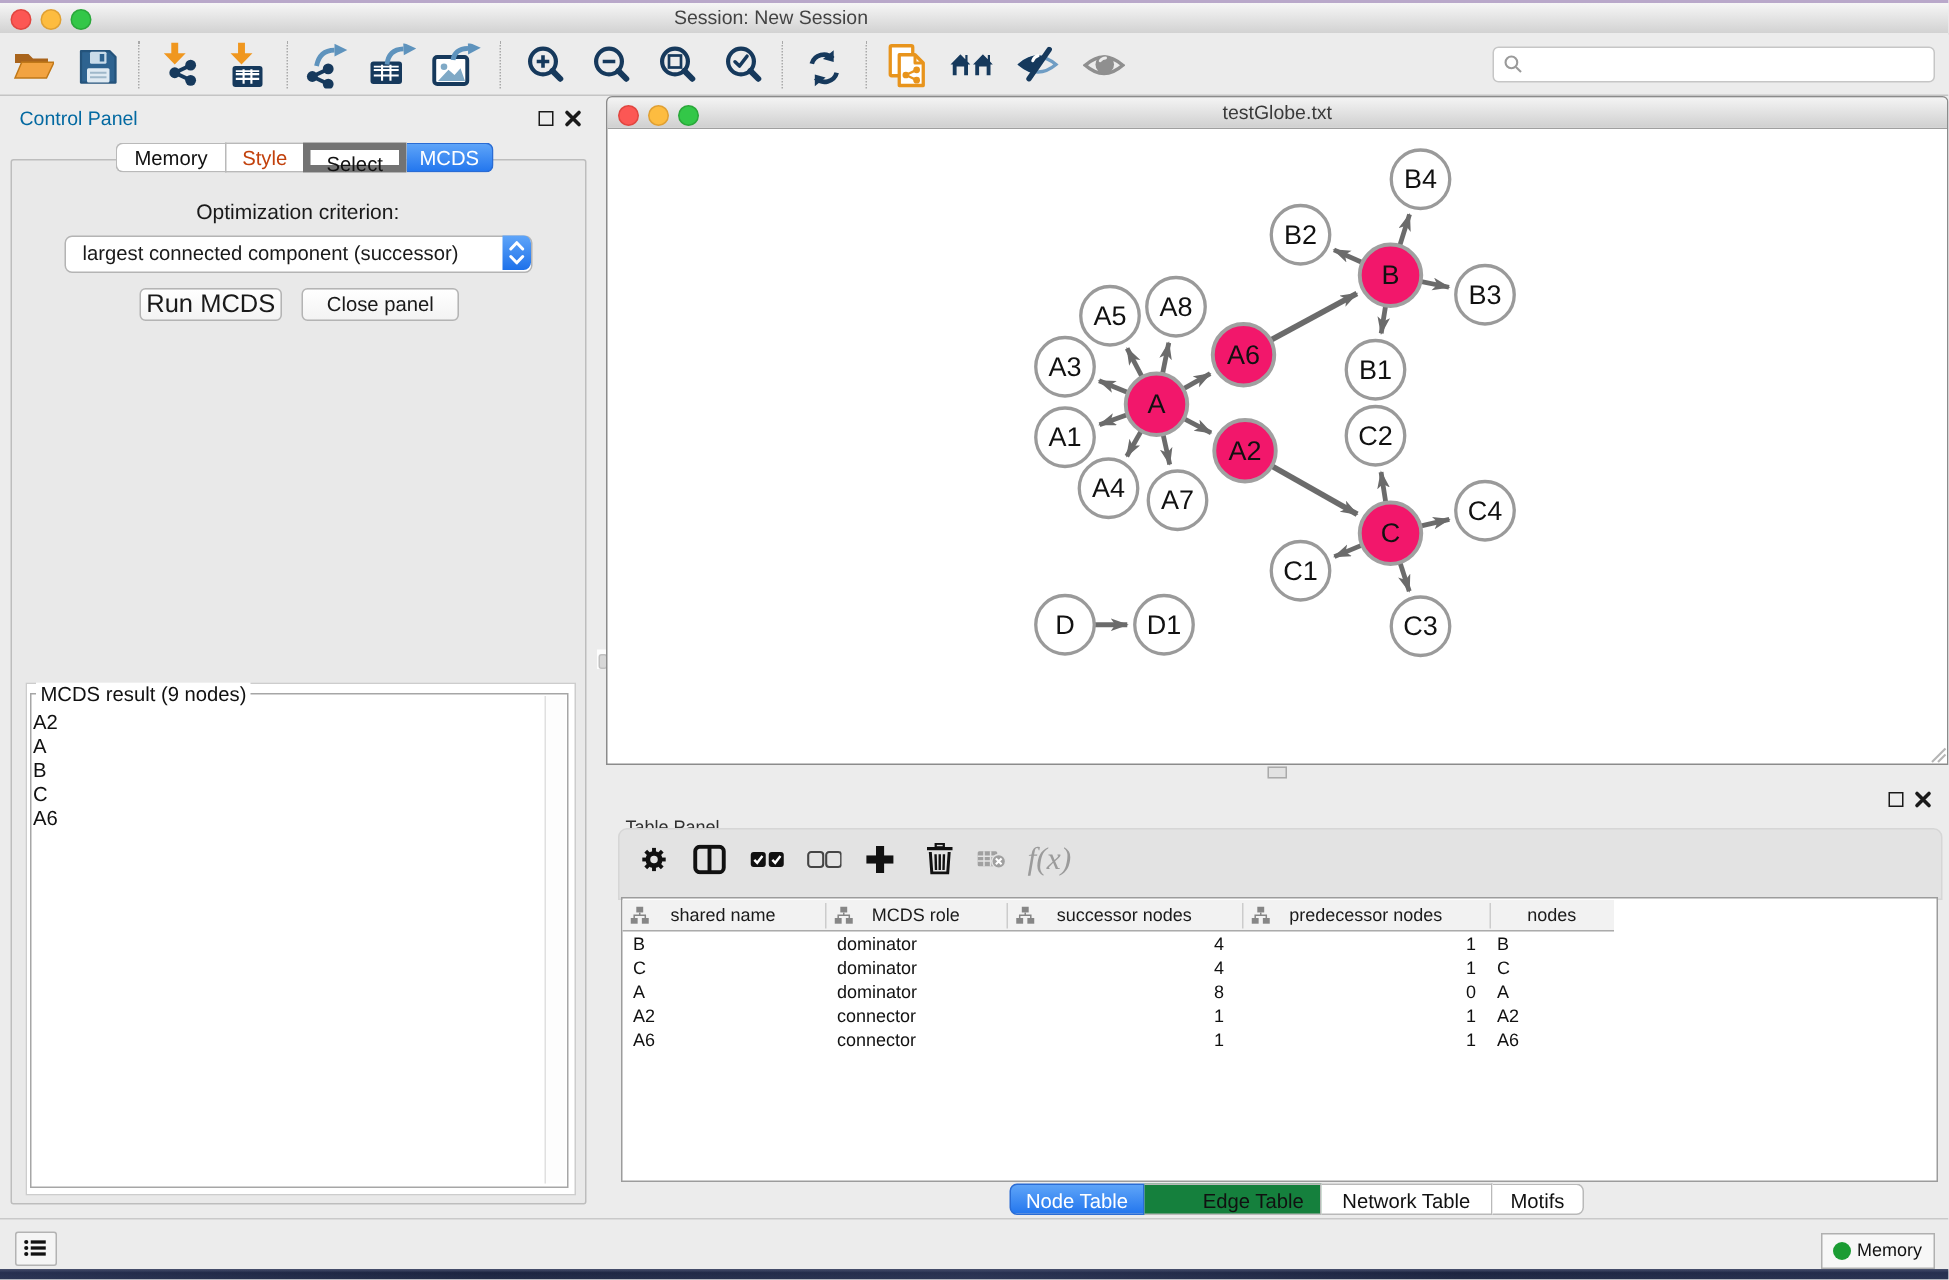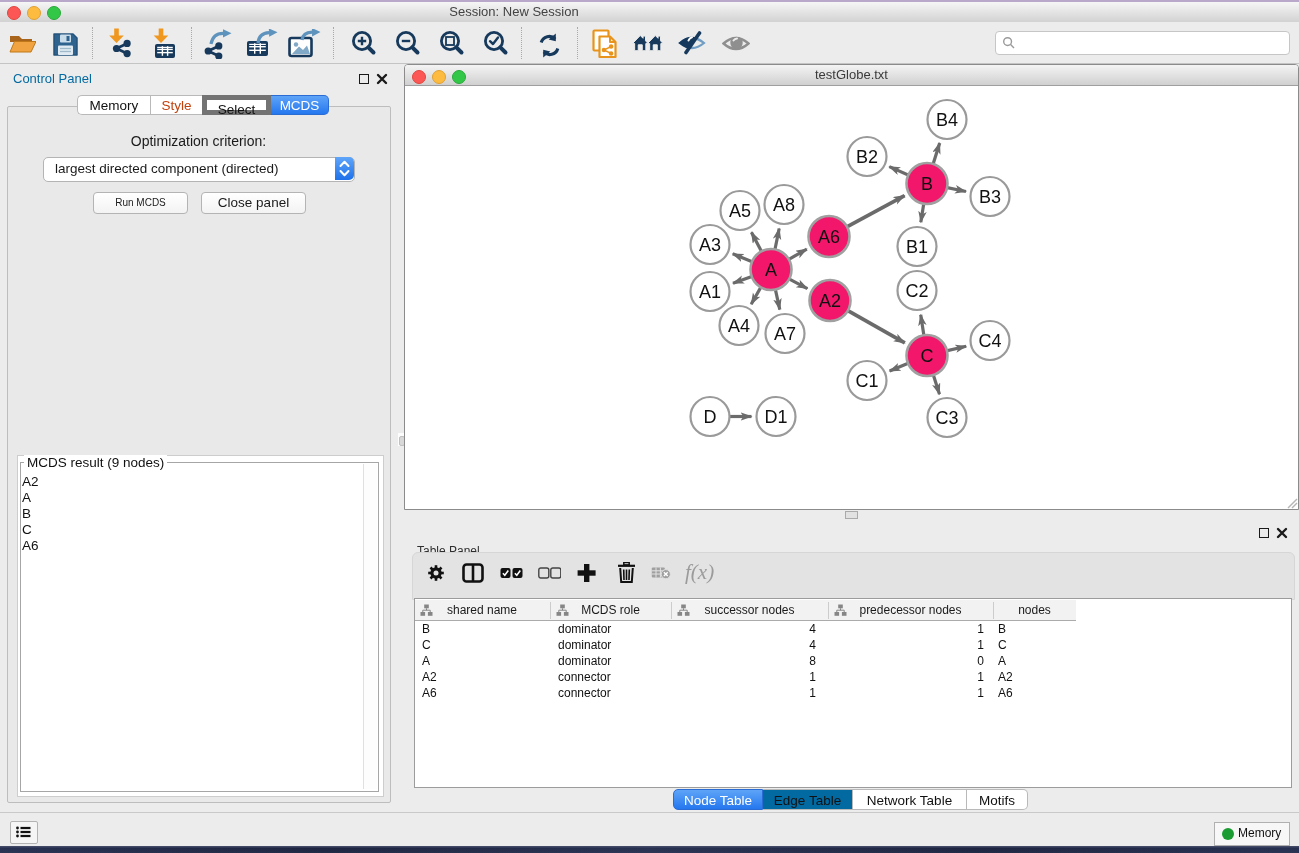--- a/index.html
+++ b/index.html
@@ -158,28 +158,28 @@
 
 <div class="abs" style="left:77px;top:95px;height:20px;display:flex;font-size:13.5px;">
   <div style="width:72px;background:#fff;border:1px solid #b9b9b9;border-right:none;border-radius:5px 0 0 5px;text-align:center;line-height:20px;color:#111;">Memory</div>
   <div style="width:51px;background:#fff;border:1px solid #b9b9b9;border-right:none;text-align:center;line-height:20px;color:#c2410c;">Style</div>
   <div style="width:59px;background:#fff;border:5px solid #737373;text-align:center;line-height:20px;color:#111;">Select</div>
   <div style="width:57px;background:linear-gradient(#5ea4f8,#2477ee);border:1px solid #2a6cd4;border-left:none;border-radius:0 5px 5px 0;text-align:center;line-height:20px;color:#fff;">MCDS</div>
 </div>
 <div class="abs" style="left:0;top:133px;width:397px;text-align:center;font-size:14px;color:#1a1a1a;">Optimization criterion:</div>
 
 <div class="abs" style="left:43px;top:157px;width:310px;height:23px;background:#fff;border:1px solid #b4b4b4;border-radius:5px;"></div>
-<div class="abs" style="left:55px;top:157px;width:290px;height:23px;font-size:13.5px;line-height:23px;color:#1a1a1a;">largest directed component (directed)</div>
+<div class="abs" style="left:55px;top:157px;width:290px;height:23px;font-size:13.5px;line-height:23px;color:#1a1a1a;">largest connected component (successor)</div>
 <div class="abs" style="left:335px;top:157px;width:19px;height:23px;background:linear-gradient(#5fa5f9,#1e71ea);border-radius:0 5px 5px 0;"></div>
 <svg class="abs" style="left:338px;top:160px;" width="13" height="17" viewBox="0 0 13 17">
   <path d="M2.5,6 L6.5,1.8 L10.5,6" fill="none" stroke="#fff" stroke-width="2" stroke-linecap="round" stroke-linejoin="round"></path>
   <path d="M2.5,11 L6.5,15.2 L10.5,11" fill="none" stroke="#fff" stroke-width="2" stroke-linecap="round" stroke-linejoin="round"></path>
 </svg>
 
-<div class="abs" style="left:93px;top:192px;width:93px;height:20px;background:linear-gradient(#ffffff,#f3f3f3);border:1px solid #b4b4b4;border-radius:4px;text-align:center;font-size:10px;line-height:20px;color:#1a1a1a;">Run MCDS</div>
+<div class="abs" style="left:93px;top:192px;width:93px;height:20px;background:linear-gradient(#ffffff,#f3f3f3);border:1px solid #b4b4b4;border-radius:4px;text-align:center;font-size:17px;line-height:20px;color:#1a1a1a;">Run MCDS</div>
 <div class="abs" style="left:201px;top:192px;width:103px;height:20px;background:linear-gradient(#ffffff,#f3f3f3);border:1px solid #b4b4b4;border-radius:4px;text-align:center;font-size:13.5px;line-height:20px;color:#1a1a1a;">Close panel</div>
 
 <div class="abs" style="left:17px;top:455px;width:365px;height:340px;background:#fff;border:1px solid #cdcdcd;"></div>
 <div class="abs" style="left:20px;top:462px;width:357px;height:328px;border:1px solid #a6a6a6;"></div>
 <div class="abs" style="left:24px;top:455px;padding:0 3px;background:#fff;font-size:13.5px;color:#111;">MCDS result (9 nodes)</div>
 <div class="abs" style="left:363px;top:464px;width:13px;height:325px;background:#fdfdfd;border-left:1px solid #e0e0e0;"></div>
 <div class="abs" style="left:22px;top:474px;font-size:13.5px;color:#111;line-height:16px;">A2<br>A<br>B<br>C<br>A6</div>
 
 <div class="abs" style="left:398px;top:433px;width:6px;height:13px;background:#fdfdfd;"></div>
 <div class="abs" style="left:399px;top:436px;width:4px;height:8px;background:#d8d8d8;border:1px solid #c0c0c0;border-radius:2px;"></div>
@@ -377,21 +377,21 @@
 <div class="abs" style="left:884px;top:669px;width:100px;height:16px;font-size:12px;line-height:16px;color:#111;text-align:right;">1</div>
 <div class="abs" style="left:998px;top:669px;width:60px;height:16px;font-size:12px;line-height:16px;color:#111;">A2</div>
 <div class="abs" style="left:422px;top:685px;width:120px;height:16px;font-size:12px;line-height:16px;color:#111;">A6</div>
 <div class="abs" style="left:558px;top:685px;width:110px;height:16px;font-size:12px;line-height:16px;color:#111;">connector</div>
 <div class="abs" style="left:716px;top:685px;width:100px;height:16px;font-size:12px;line-height:16px;color:#111;text-align:right;">1</div>
 <div class="abs" style="left:884px;top:685px;width:100px;height:16px;font-size:12px;line-height:16px;color:#111;text-align:right;">1</div>
 <div class="abs" style="left:998px;top:685px;width:60px;height:16px;font-size:12px;line-height:16px;color:#111;">A6</div>
 
 <div class="abs" style="left:673px;top:789px;height:21px;display:flex;font-size:13.5px;">
   <div style="width:88px;background:linear-gradient(#5ea4f8,#2477ee);border:1px solid #2a6cd4;border-radius:5px 0 0 5px;text-align:center;line-height:21px;color:#fff;">Node Table</div>
-  <div style="width:89px;background:#0369a1;border:1px solid #b9b9b9;border-left:none;text-align:center;line-height:21px;color:#111;">Edge Table</div>
+  <div style="width:89px;background:#15803d;border:1px solid #b9b9b9;border-left:none;text-align:center;line-height:21px;color:#111;padding-left:28px;">Edge Table</div>
   <div style="width:113px;background:#fff;border:1px solid #b9b9b9;border-left:none;text-align:center;line-height:21px;color:#111;">Network Table</div>
   <div style="width:60px;background:#fff;border:1px solid #b9b9b9;border-left:none;border-radius:0 5px 5px 0;text-align:center;line-height:21px;color:#111;">Motifs</div>
 </div>
 
 <div class="abs" style="left:0;top:812px;width:1299px;height:1px;background:#c9c9c9;"></div>
 <div class="abs" style="left:10px;top:821px;width:26px;height:21px;background:#f5f5f5;border:1px solid #b3b3b3;border-radius:2px;"></div>
 <svg class="abs" style="left:16px;top:826px;" width="15" height="12" viewBox="0 0 15 12">
   <circle cx="1.5" cy="2" r="1.4" fill="#111"></circle>
     <circle cx="1.5" cy="6" r="1.4" fill="#111"></circle>
     <circle cx="1.5" cy="10" r="1.4" fill="#111"></circle>

